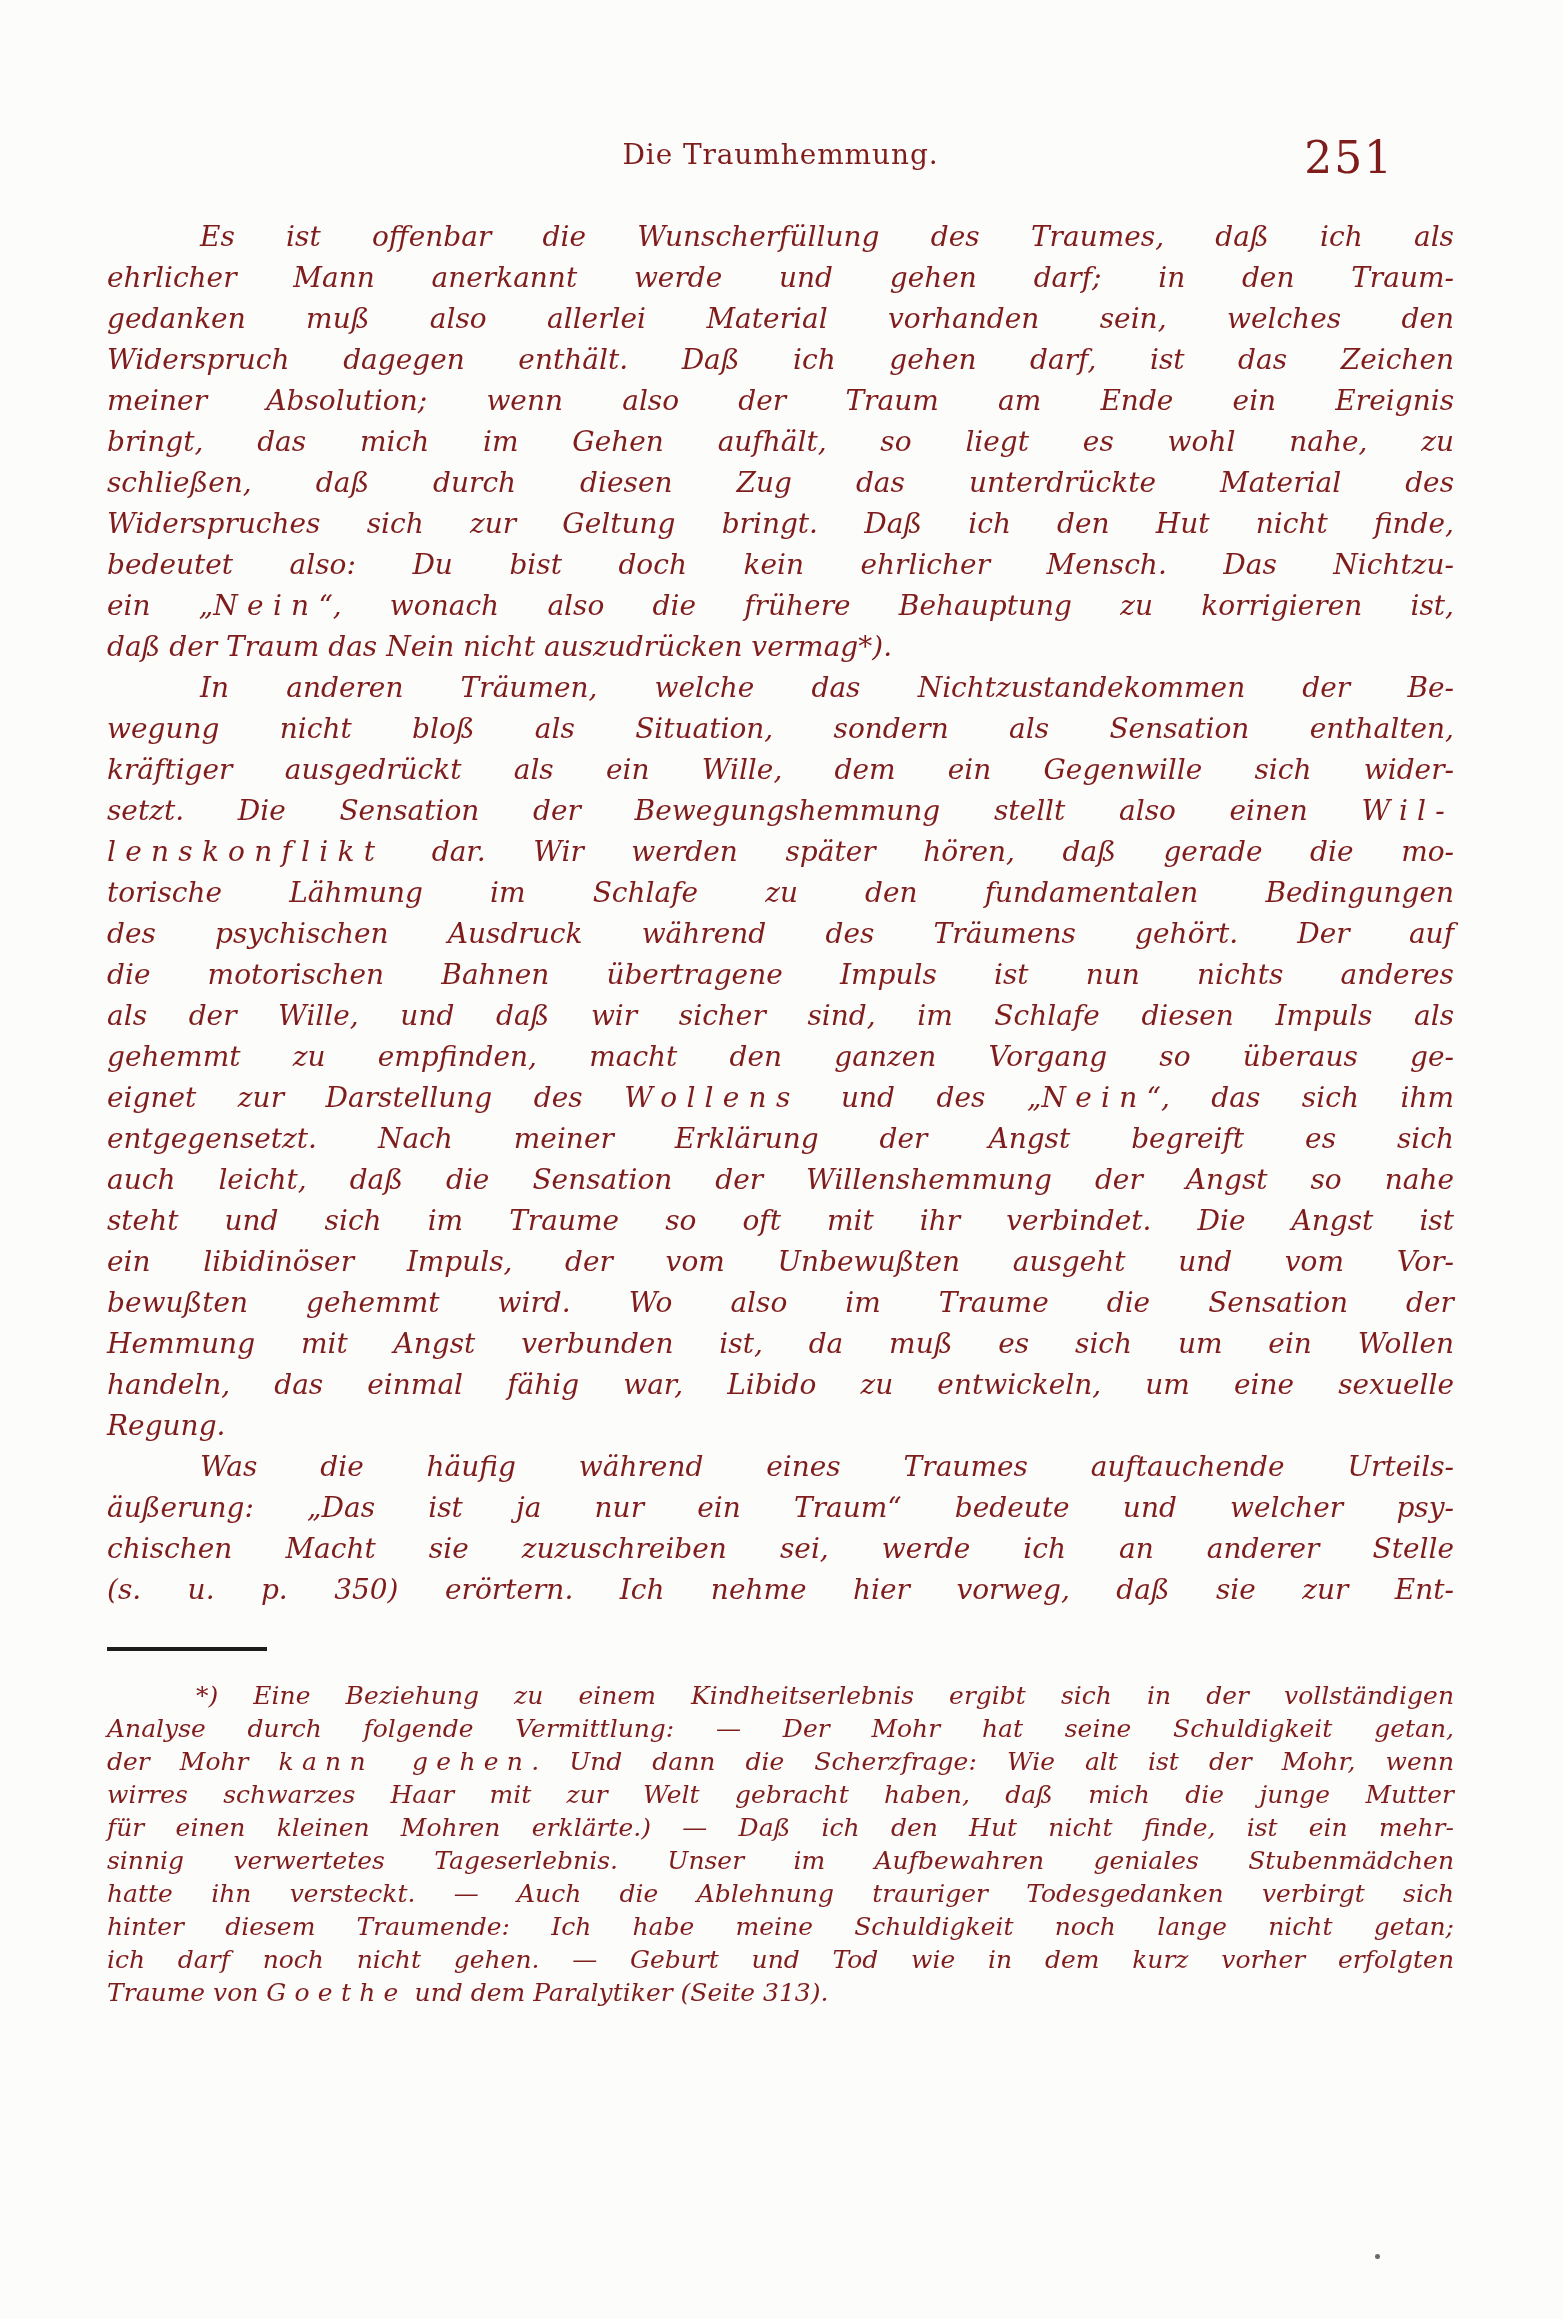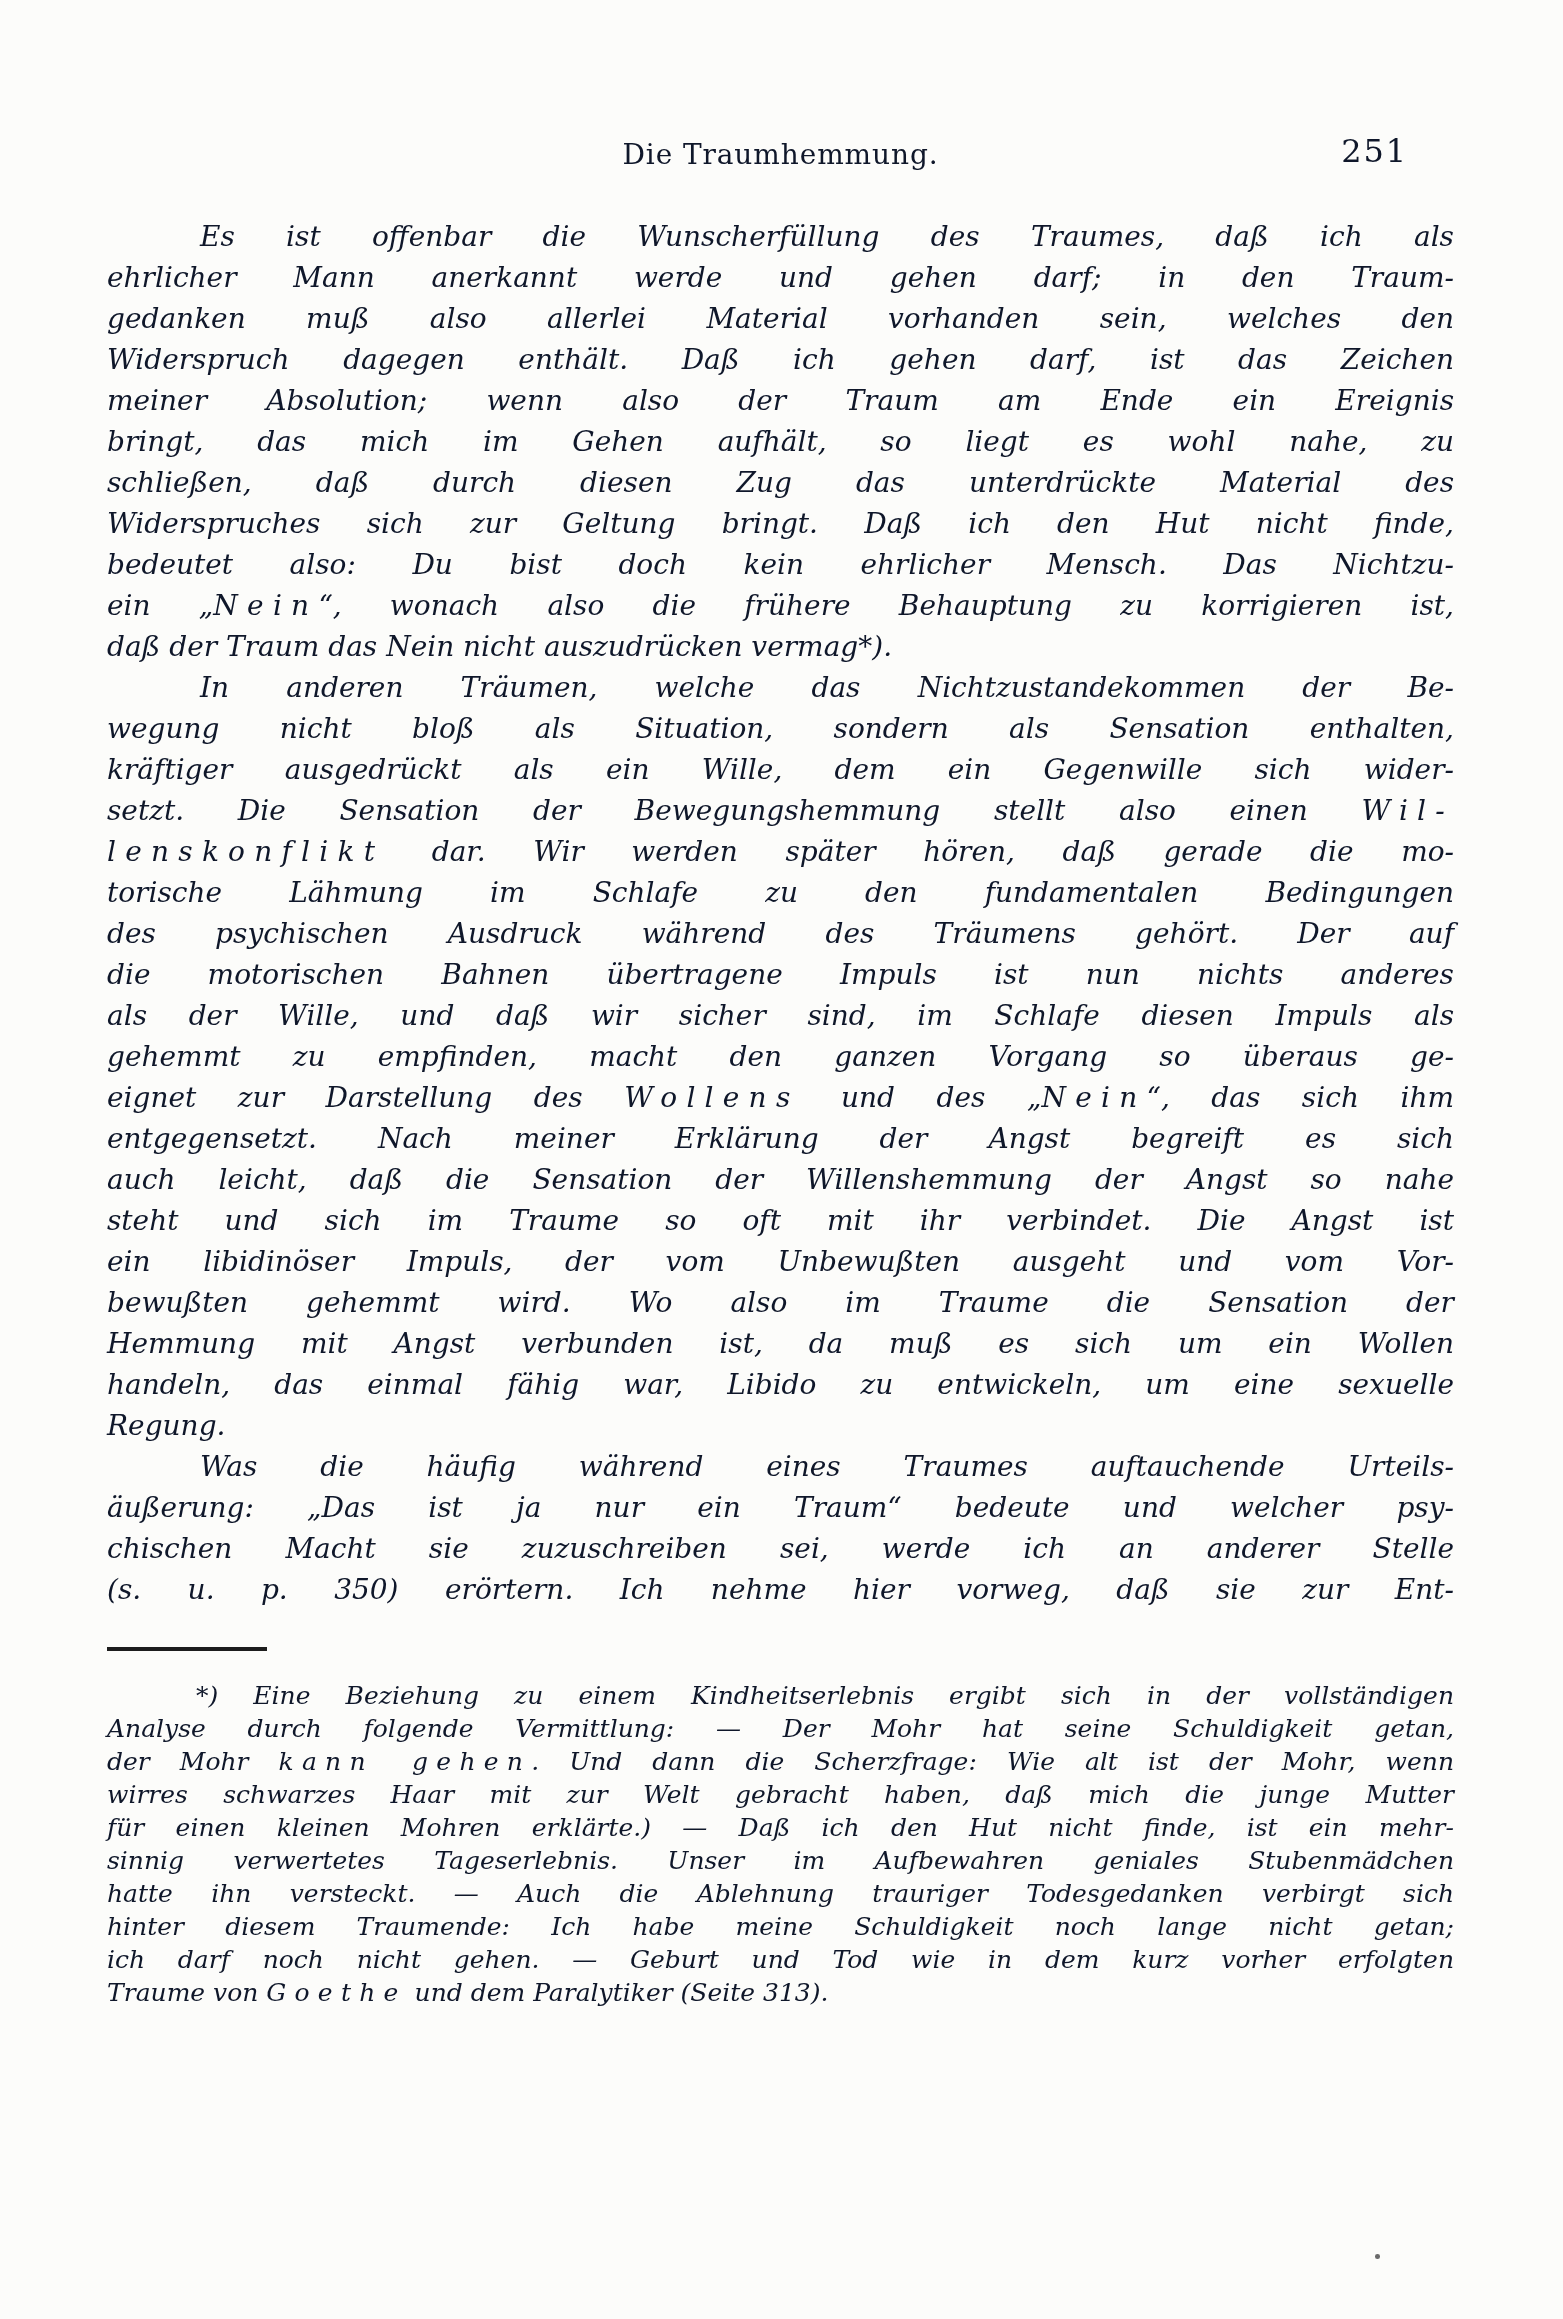--- a/index.html
+++ b/index.html
@@ -1,40 +1,40 @@
 <!DOCTYPE html>
 <html lang="de" style="font-size:15px"><head>
 <meta charset="utf-8">
 <style>
   html,body{margin:0;padding:0;background:#e8e8e6;}
   .page{
     position:relative;
     width:1563px;height:2319px;
     background:#fcfcfa;
-    color:#0f172a;
+    color:#7f1d1d;
     font-family:"DejaVu Serif","Liberation Serif",serif;
     overflow:hidden;
     box-sizing:border-box;
   }
   .content{padding:0 109px 0 107px;}
   .header{
     position:relative;
     padding-top:138px;
     height:43px;
   }
   .running-title{
     display:block;
     text-align:center;
     font-size:28px;
     letter-spacing:0.9px;
   }
   .page-number{
     position:absolute;
-    right:46px;top:132px;
-    font-size:32px;
+    right:60px;top:132px;
+    font-size:44px;
     letter-spacing:1.9px;
   }
   .body-text{
     margin-top:35px;
     font-size:28px;
     line-height:41px;
   }
   .line{
     text-align:justify;
     text-align-last:justify;

